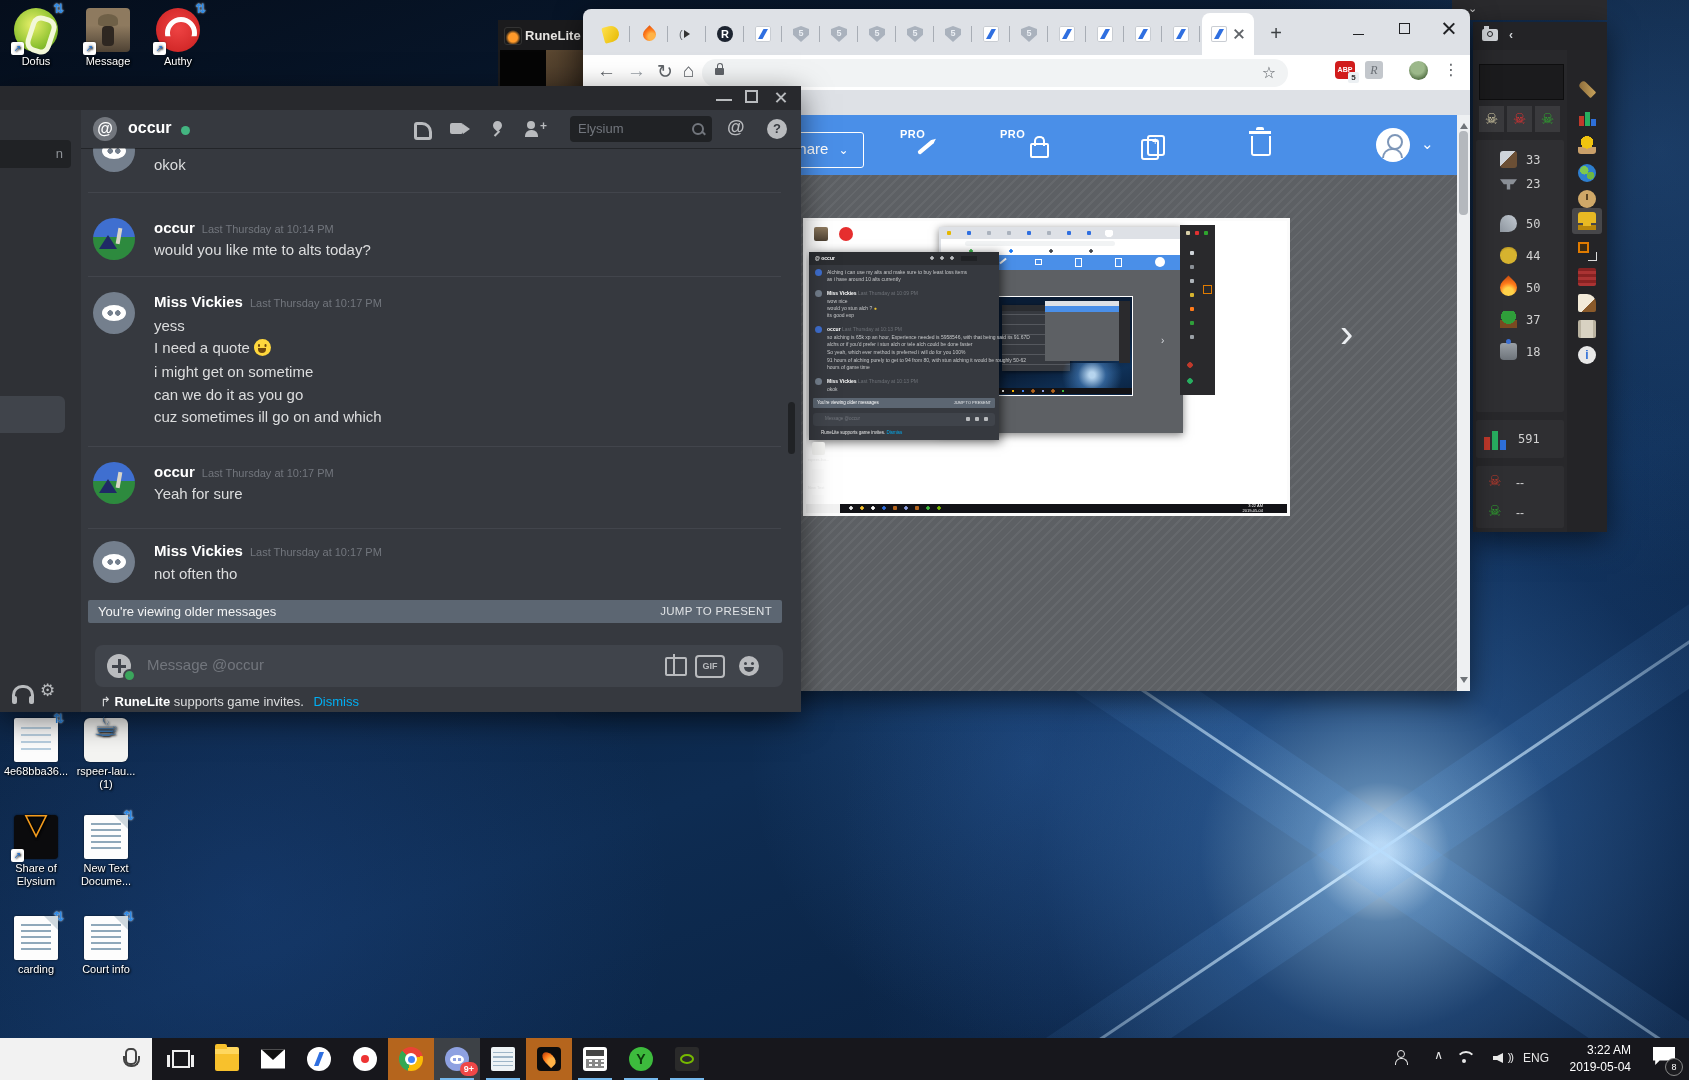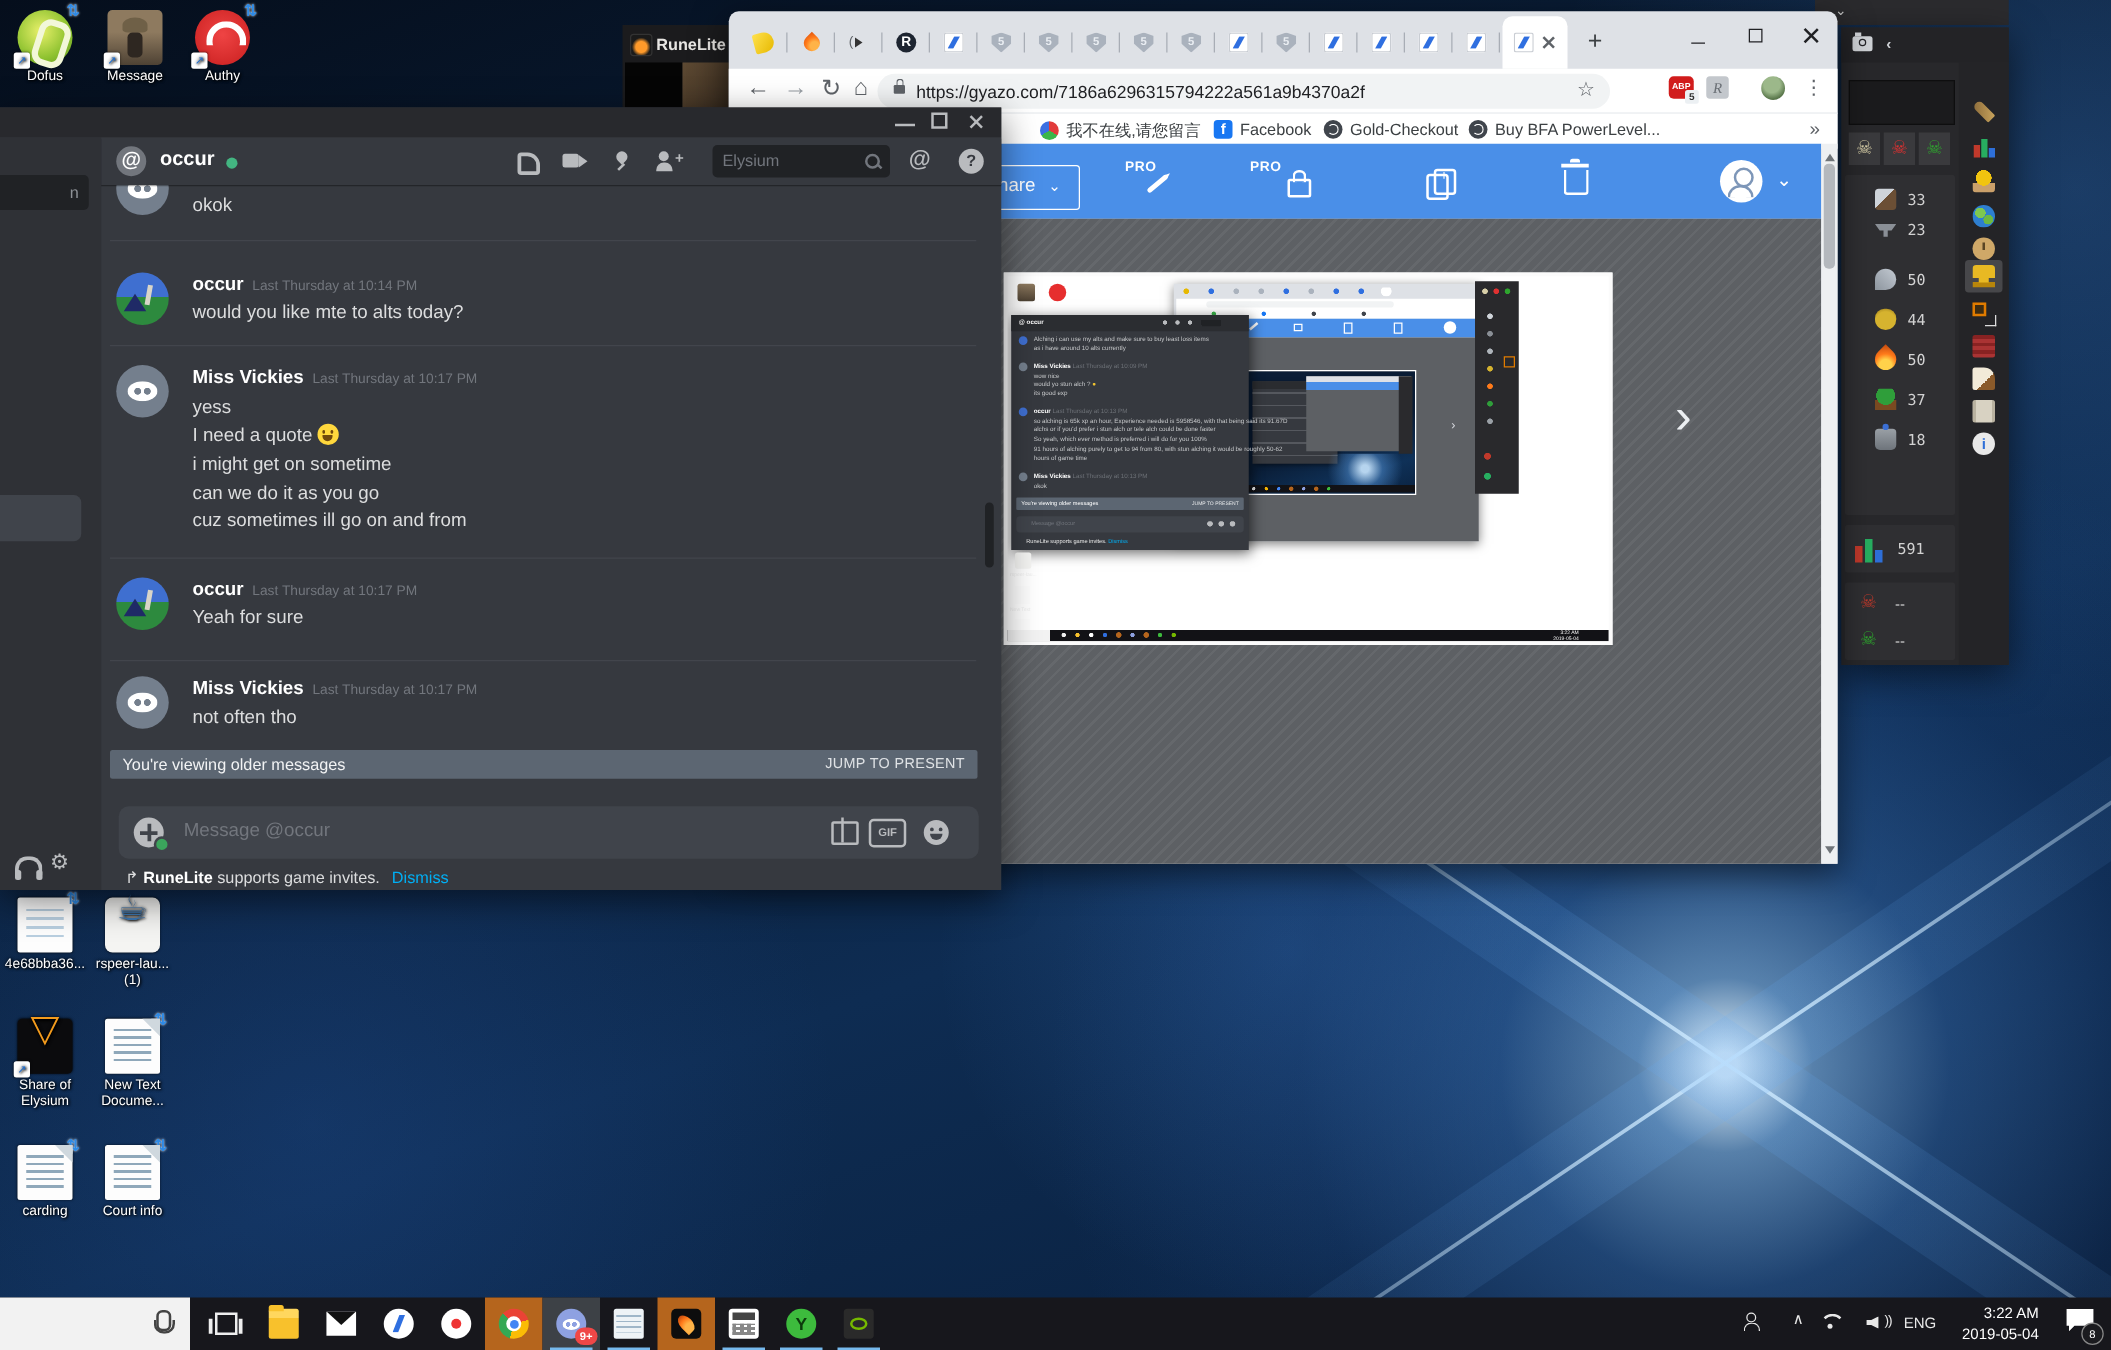--- a/index.html
+++ b/index.html
@@ -542,37 +542,29 @@
       <div class="cw-x" style="position:relative;margin:8px auto 0;width:14px;height:14px"></div>
     </div>
 
   <div id="ctoolbar">
     <span class="navic" style="left:14px">←</span>
     <span class="navic" style="left:44px;color:#9aa0a6">→</span>
     <span class="navic" style="left:74px">↻</span>
     <span class="navic" style="left:100px">⌂</span>
     <div id="urlpill">
       <div class="lock"></div>
-      <span id="urltext">https://gyazo.com/7186a6296315794222a561a9b4370a2f</span>
       <span style="position:absolute;right:12px;top:0;font-size:16px;color:#5f6368">☆</span>
     </div>
     <div class="extic" id="abp" style="left:752px">
       <span>ABP</span>
       <span class="bdg">5</span>
     </div>
     <div class="extic" id="rext" style="left:782px">R</div>
     <div class="extic" id="cavatar" style="left:826px"></div>
     <span class="navic" style="left:860px;font-size:16px">⋮</span>
-  </div>
-  <div id="bookbar">
-    <div class="bm" style="left:249px"><span class="bmic bm-mc"></span><span>我不在线,请您留言</span></div>
-    <div class="bm" style="left:388px"><span class="bmic bm-fb"></span><span>Facebook</span></div>
-    <div class="bm" style="left:476px"><span class="bmic bm-g"></span><span>Gold-Checkout</span></div>
-    <div class="bm" style="left:592px"><span class="bmic bm-g"></span><span>Buy BFA PowerLevel...</span></div>
-    <div id="bmover">»</div>
   </div>
 
   <div id="bluebar">
     <div id="sharebtn">
       <span>Share</span>
       <span style="font-size:12px;margin-left:6px">⌄</span>
     </div>
     <span class="prolbl" style="left:317px;top:13px">PRO</span>
     <div class="pencil" style="left:333px;top:30px"></div>
     <span class="prolbl" style="left:417px;top:13px">PRO</span>
@@ -728,21 +720,21 @@
     <div class="msep" style="top:128px"></div>
 
     <div class="av av-disc" style="top:144px"></div>
     <div class="mline" style="top:145px">
       <span class="mname">Miss Vickies</span><span class="mts">Last Thursday at 10:17 PM</span></div>
     <div class="mline" style="top:169px">yess</div>
     <div class="mline" style="top:191px">
       <span>I need a quote</span><span class="emoji"></span></div>
     <div class="mline" style="top:215px">i might get on sometime</div>
     <div class="mline" style="top:238px">can we do it as you go</div>
-    <div class="mline" style="top:260px">cuz sometimes ill go on and from</div>
+    <div class="mline" style="top:260px">cuz sometimes ill go on and which</div>
     <div class="msep" style="top:298px"></div>
 
     <div class="av av-land" style="top:314px"></div>
     <div class="mline" style="top:315px">
       <span class="mname">occur</span><span class="mts">Last Thursday at 10:17 PM</span></div>
     <div class="mline" style="top:337px">Yeah for sure</div>
     <div class="msep" style="top:380px"></div>
 
     <div class="av av-disc" style="top:393px"></div>
     <div class="mline" style="top:394px">

